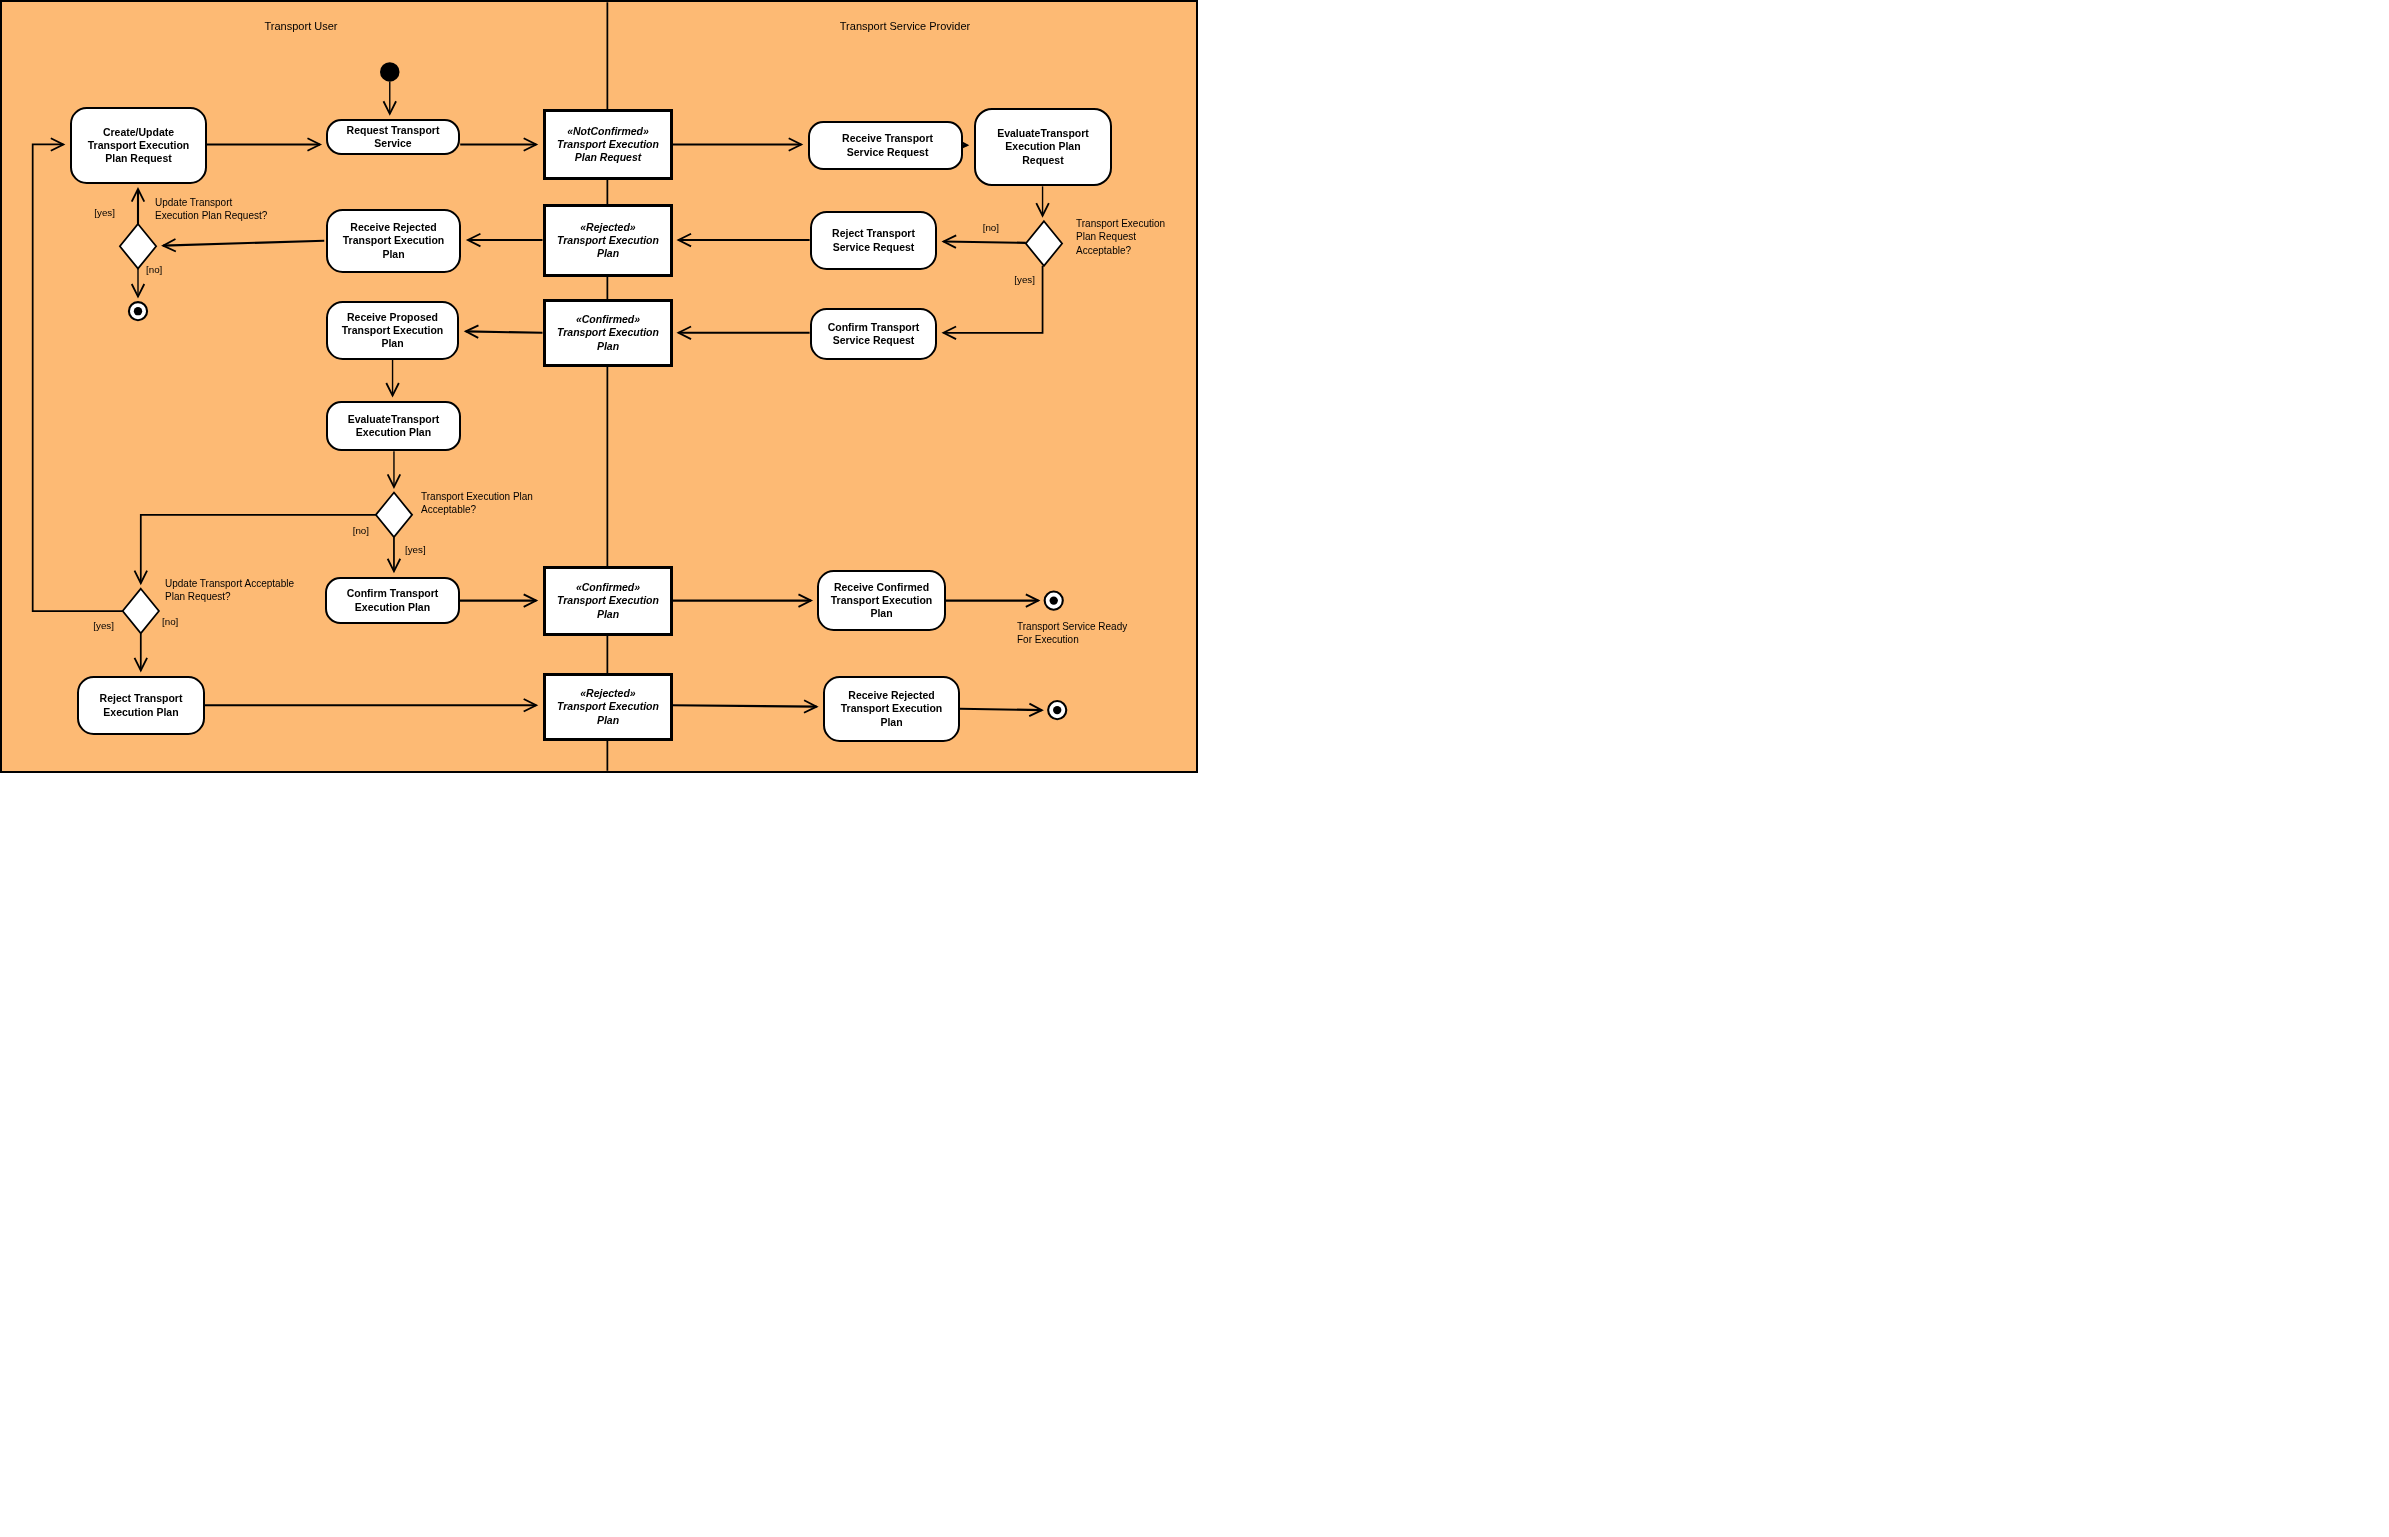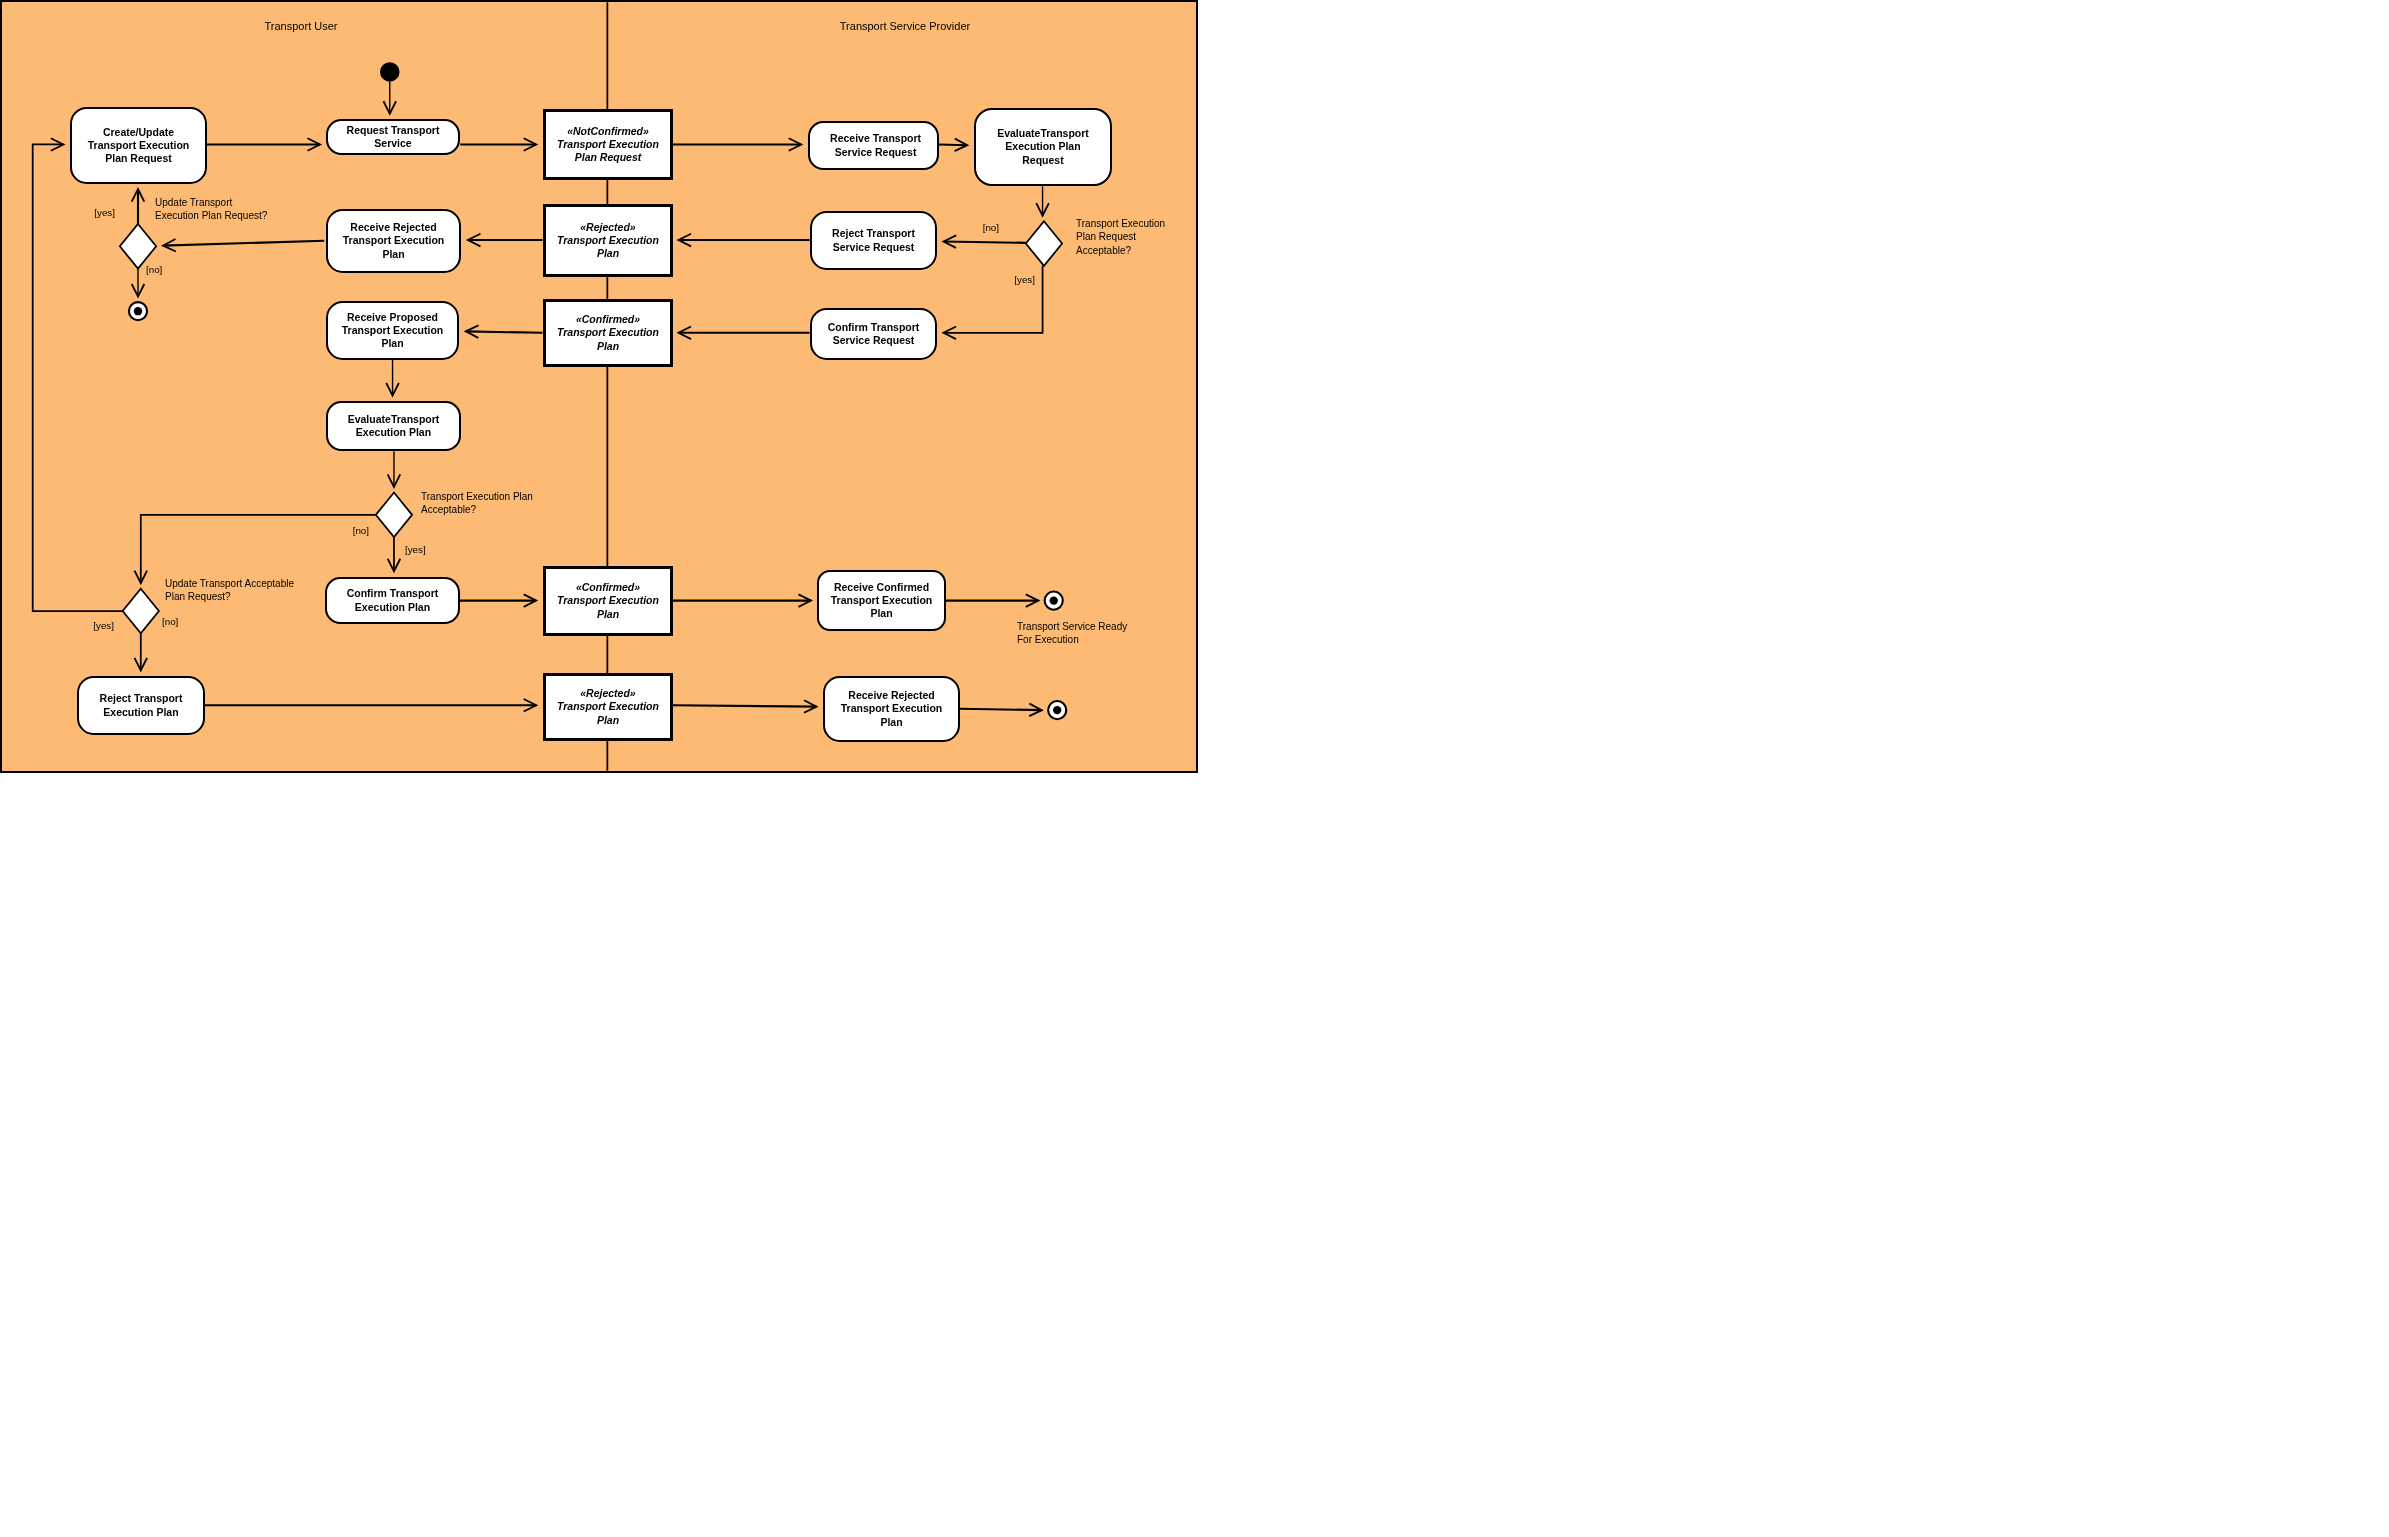--- a/index.html
+++ b/index.html
@@ -104,40 +104,40 @@
   </svg>
 
   <div class="lane-label" style="left:299px;top:18px;">Transport User</div>
   <div class="lane-label" style="left:903px;top:18px;">Transport Service Provider</div>
 
   <div class="action" style="left:68px;top:105px;width:137px;height:77px;">Create/Update
 Transport Execution
 Plan Request</div>
   <div class="action" style="left:324px;top:117px;width:134px;height:36px;border-radius:15.3px;">Request Transport
 Service</div>
-  <div class="action" style="left:806px;top:119px;width:131px;height:49px;border-radius:15.3px;padding-left:7px;">Receive Transport
+  <div class="action" style="left:806px;top:119px;width:155px;height:49px;border-radius:15.3px;padding-left:7px;">Receive Transport
 Service Request</div>
   <div class="action" style="left:972px;top:106px;width:138px;height:78px;border-radius:18px;">EvaluateTransport
 Execution Plan
 Request</div>
   <div class="action" style="left:324px;top:207px;width:135px;height:64px;">Receive Rejected
 Transport Execution
 Plan</div>
   <div class="action" style="left:808px;top:209px;width:127px;height:59px;">Reject Transport
 Service Request</div>
   <div class="action" style="left:324px;top:299px;width:133px;height:59px;">Receive Proposed
 Transport Execution
 Plan</div>
   <div class="action" style="left:808px;top:306px;width:127px;height:52px;">Confirm Transport
 Service Request</div>
   <div class="action" style="left:324px;top:399px;width:135px;height:50px;border-radius:15.3px;">EvaluateTransport
 Execution Plan</div>
   <div class="action" style="left:323px;top:575px;width:135px;height:47px;border-radius:15.3px;">Confirm Transport
 Execution Plan</div>
-  <div class="action" style="left:815px;top:568px;width:129px;height:61px;border-radius:13px;">Receive Confirmed
+  <div class="action" style="left:815px;top:568px;width:129px;height:61px;">Receive Confirmed
 Transport Execution
 Plan</div>
   <div class="action" style="left:75px;top:674px;width:128px;height:59px;">Reject Transport
 Execution Plan</div>
   <div class="action" style="left:821px;top:674px;width:137px;height:66px;">Receive Rejected
 Transport Execution
 Plan</div>
 
   <div class="object" style="left:541px;top:107px;width:130px;height:71px;">
     <span>«NotConfirmed»</span>

